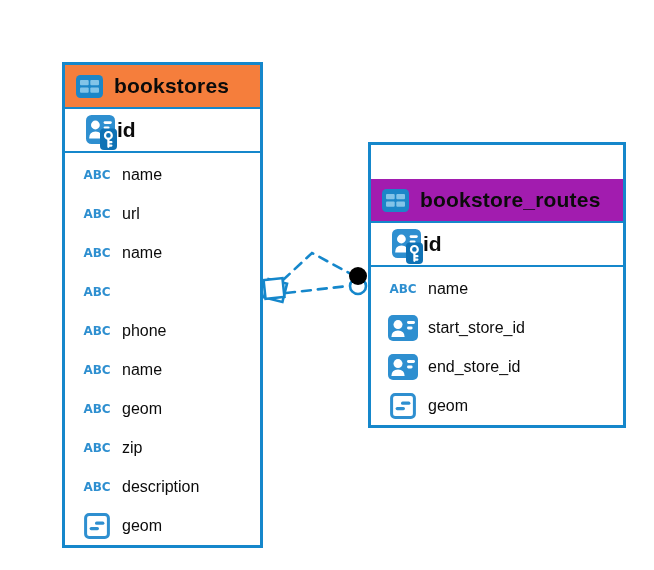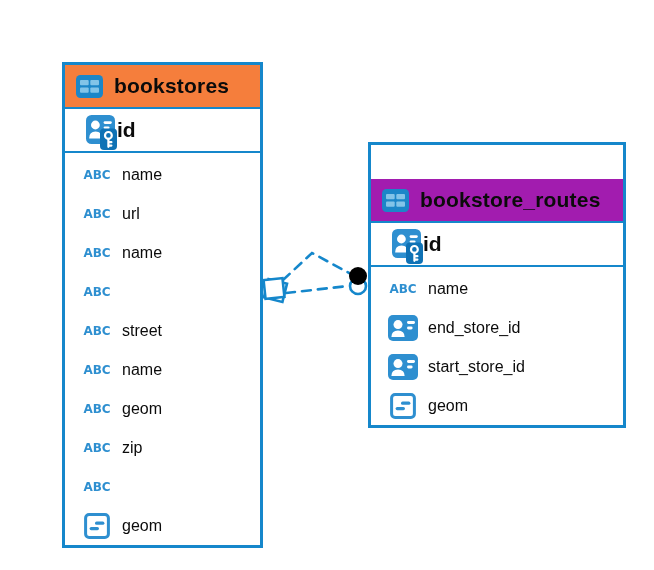--- a/index.html
+++ b/index.html
@@ -139,21 +139,21 @@
           </div>
           <div class="erd-col-row">
             <span class="icon-slot">
               <span class="abc-glyph">ABC</span>
             </span>
           </div>
           <div class="erd-col-row">
             <span class="icon-slot">
               <span class="abc-glyph">ABC</span>
             </span>
-            <span class="cname">street</span>
+            <span class="cname">phone</span>
           </div>
           <div class="erd-col-row">
             <span class="icon-slot">
               <span class="abc-glyph">ABC</span>
             </span>
             <span class="cname">name</span>
           </div>
           <div class="erd-col-row">
             <span class="icon-slot">
               <span class="abc-glyph">ABC</span>
@@ -163,20 +163,21 @@
           <div class="erd-col-row">
             <span class="icon-slot">
               <span class="abc-glyph">ABC</span>
             </span>
             <span class="cname">zip</span>
           </div>
           <div class="erd-col-row">
             <span class="icon-slot">
               <span class="abc-glyph">ABC</span>
             </span>
+            <span class="cname">description</span>
           </div>
           <div class="erd-col-row">
             <span class="icon-slot">
               <svg width="26" height="26" viewBox="0 0 26 26">
       <rect x="1.6" y="1.6" width="22.8" height="22.8" rx="3.5" fill="#fff" stroke="#2E8FD0" stroke-width="3"></rect>
       <rect x="11" y="8.6" width="9.4" height="3.2" rx="1.6" fill="#2E8FD0"></rect>
       <rect x="5.6" y="14" width="9.4" height="3.2" rx="1.6" fill="#2E8FD0"></rect>
     </svg>
             </span>
             <span class="cname">geom</span>
@@ -221,33 +222,33 @@
           <div class="erd-col-row">
             <span class="icon-slot">
               <svg width="30" height="26" viewBox="0 0 30 26">
       <rect width="30" height="26" rx="5" fill="#2E8FD0"></rect>
       <circle cx="10" cy="9.6" r="4.5" fill="#fff"></circle>
       <path d="M3.4 22 q0 -6.6 6.6 -6.6 q6.6 0 6.6 6.6 z" fill="#fff"></path>
       <rect x="19" y="6" width="8" height="2.9" rx="1.45" fill="#fff"></rect>
       <rect x="19" y="11.6" width="5.6" height="2.9" rx="1.45" fill="#fff"></rect>
     </svg>
             </span>
-            <span class="cname">end_store_id</span>
+            <span class="cname">start_store_id</span>
           </div>
           <div class="erd-col-row">
             <span class="icon-slot">
               <svg width="30" height="26" viewBox="0 0 30 26">
       <rect width="30" height="26" rx="5" fill="#2E8FD0"></rect>
       <circle cx="10" cy="9.6" r="4.5" fill="#fff"></circle>
       <path d="M3.4 22 q0 -6.6 6.6 -6.6 q6.6 0 6.6 6.6 z" fill="#fff"></path>
       <rect x="19" y="6" width="8" height="2.9" rx="1.45" fill="#fff"></rect>
       <rect x="19" y="11.6" width="5.6" height="2.9" rx="1.45" fill="#fff"></rect>
     </svg>
             </span>
-            <span class="cname">start_store_id</span>
+            <span class="cname">end_store_id</span>
           </div>
           <div class="erd-col-row">
             <span class="icon-slot">
               <svg width="26" height="26" viewBox="0 0 26 26">
       <rect x="1.6" y="1.6" width="22.8" height="22.8" rx="3.5" fill="#fff" stroke="#2E8FD0" stroke-width="3"></rect>
       <rect x="11" y="8.6" width="9.4" height="3.2" rx="1.6" fill="#2E8FD0"></rect>
       <rect x="5.6" y="14" width="9.4" height="3.2" rx="1.6" fill="#2E8FD0"></rect>
     </svg>
             </span>
             <span class="cname">geom</span>

